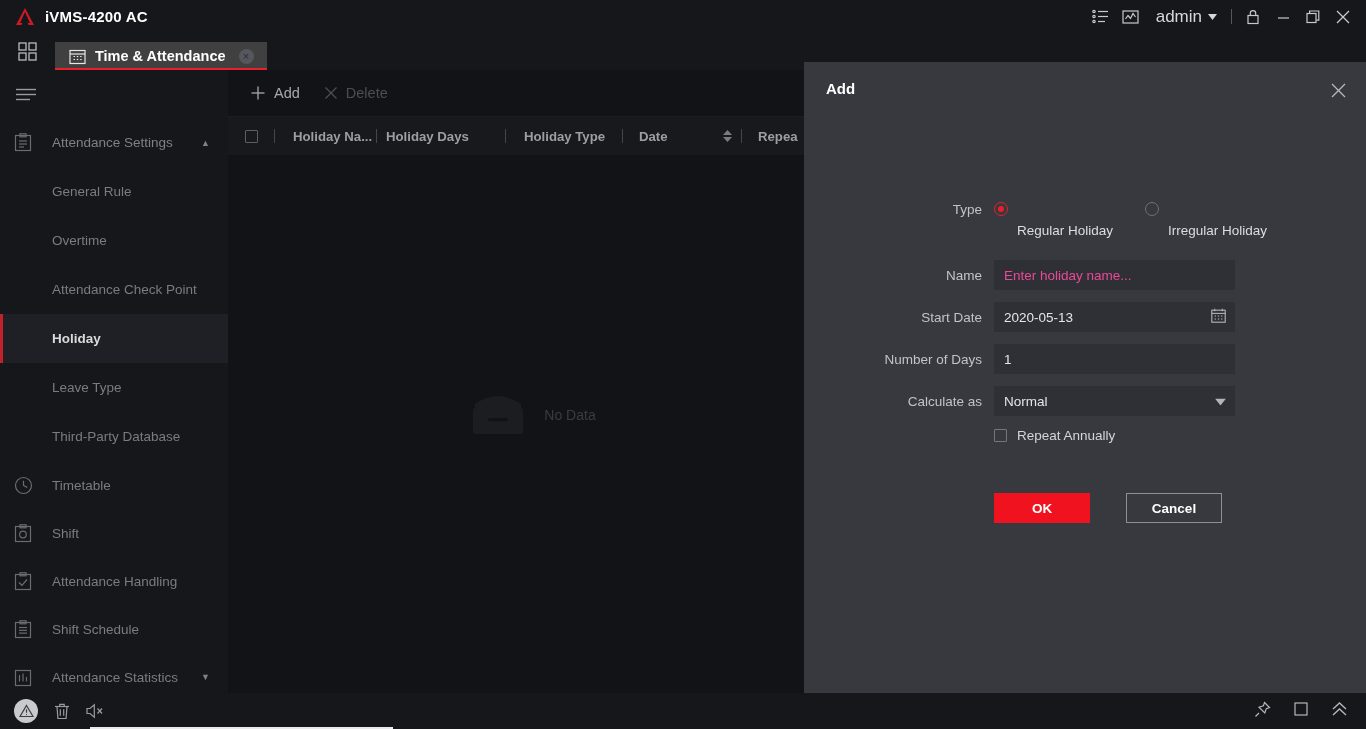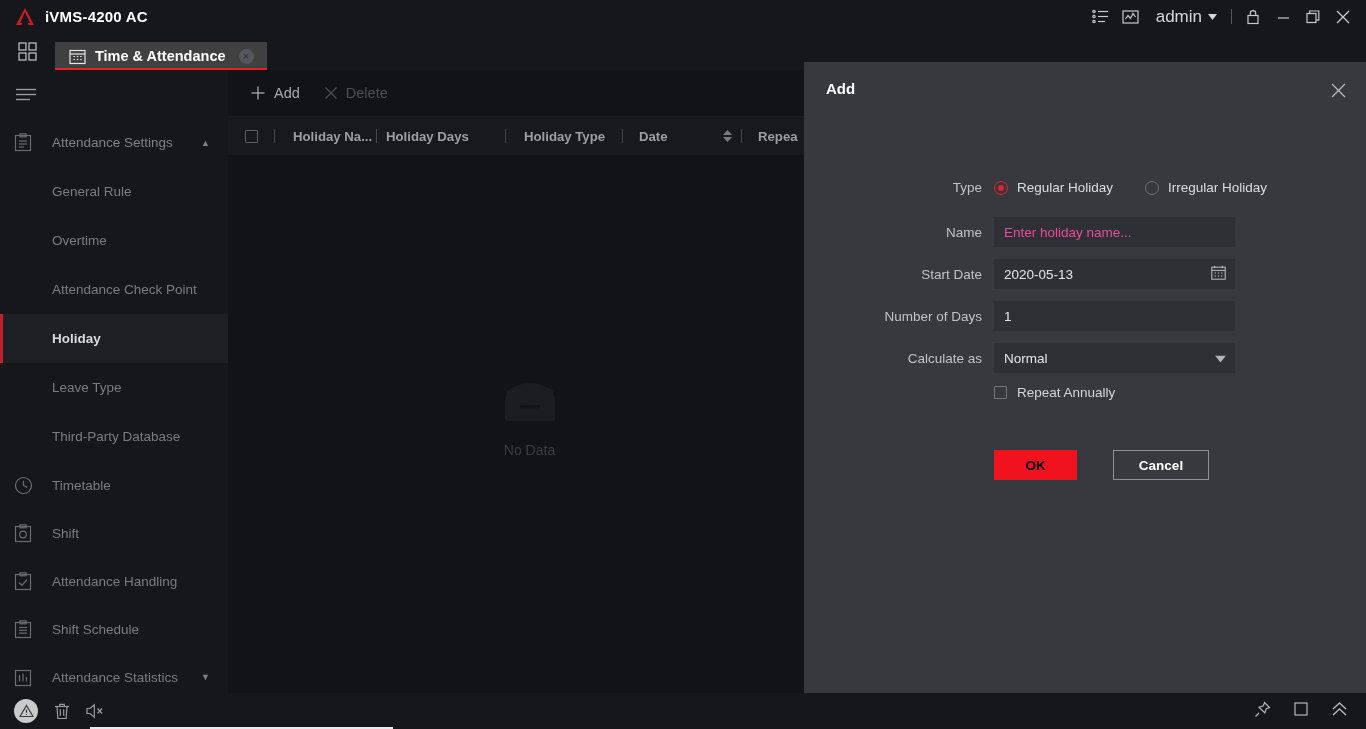--- a/index.html
+++ b/index.html
@@ -139,21 +139,21 @@
   .th { display: flex; align-items: center; height: 38px; position: relative; }
   .th-div { width: 1px; height: 14px; background: #44464b; }
   .chk {
     width: 13px; height: 13px; border: 1px solid #5c5e63; background: transparent;
     border-radius: 1px;
   }
   .sort-arrows { display: flex; flex-direction: column; gap: 2px; color: #7a7c80; }
 
   .nodata {
     position: absolute; left: 0; top: 85px; width: 603px; height: 520px;
-    display: flex; flex-direction: column; align-items: center; justify-content: center;
+    display: flex; flex-direction: row; align-items: center; justify-content: center;
     gap: 11px;
   }
   .nodata-label { color: #3a3c40; font-size: 14px; }
 
   
   .dialog {
     position: absolute; left: 804px; top: 62px; width: 562px; height: 634px;
     background: #37393f;
   }
   .dlg-title {
@@ -174,30 +174,30 @@
     padding: 0 10px; color: #e4e5e7; font-size: 13.5px; position: relative; }
   .field .ph { color: #ec4899; }
   .field .fld-icon { position: absolute; right: 9px; top: 50%; transform: translateY(-50%); color: #b4b5b8; }
   .radio-row { display: flex; align-items: center; }
   .radio {
     width: 14px; height: 14px; border-radius: 50%; border: 1px solid #6e7075;
     display: flex; align-items: center; justify-content: center; flex: none;
   }
   .radio.on { border-color: #e8202a; }
   .radio.on .dot { width: 6px; height: 6px; border-radius: 50%; background: #e8202a; }
-  .radio-label { color: #dcdde0; font-size: 13.5px; margin-left: 9px; }
+  .radio-label { color: #dcdde0; font-size: 13.5px; margin-left: 9px; margin-top: 43px; }
   .radio-gap { width: 32px; }
   .dlg-chk-row { display: flex; align-items: center; margin-top: 10px; }
   .dlg-chk {
     width: 13px; height: 13px; border: 1px solid #74767b; background: transparent; border-radius: 1px;
   }
   .dlg-chk-label { color: #d4d5d8; font-size: 13.5px; margin-left: 10px; }
   .btn-row { display: flex; gap: 36px; margin-top: 50px; }
   .btn-ok {
-    width: 83px; height: 30px; background: #f0121f; color: #000000;
+    width: 96px; height: 30px; background: #f0121f; color: #ffffff;
     font-size: 13.5px; font-weight: bold;
     display: flex; align-items: center; justify-content: center;
   }
   .btn-cancel {
     width: 96px; height: 30px; background: transparent; color: #ffffff;
     border: 1px solid #8d8f93; font-size: 13.5px; font-weight: bold;
     display: flex; align-items: center; justify-content: center;
   }
   .indent-190 { margin-left: 190px; }
 </style>

